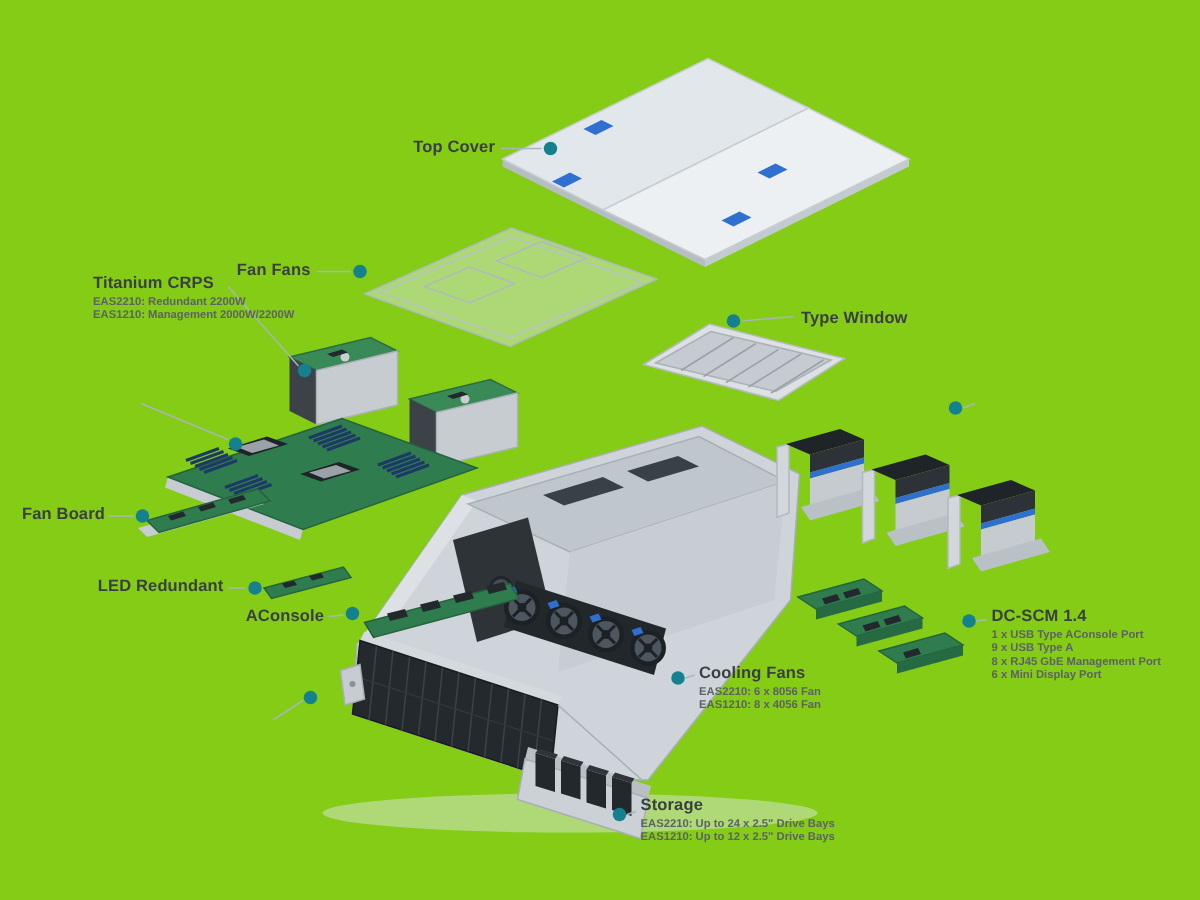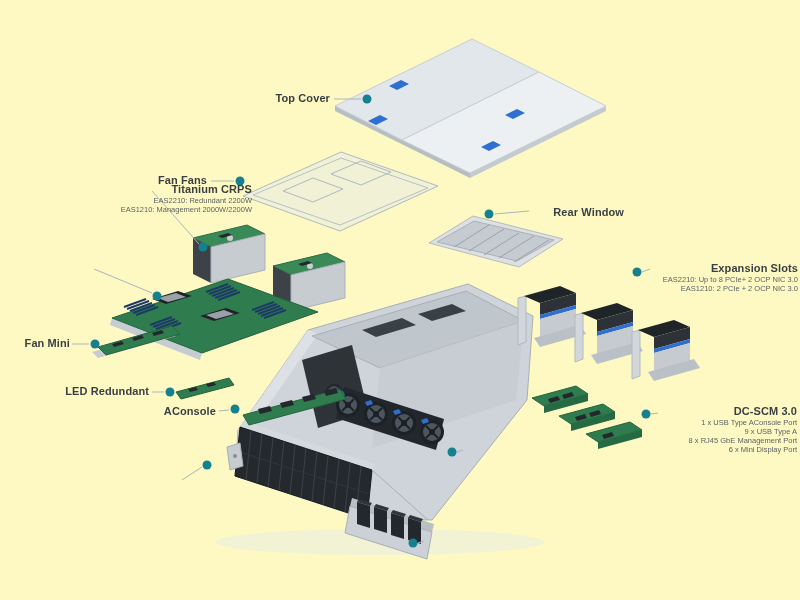--- a/index.html
+++ b/index.html
@@ -4,25 +4,25 @@
 <style>
   :root{
     --accent:#15818f;
     --leader:#a9b6ba;
     --pcb:#2f7d4e;
     --sticker:#2f6fd0;
   }
   *{margin:0;padding:0;box-sizing:border-box;}
   html,body{width:800px;height:600px;}
   body{font-family:"Liberation Sans", sans-serif;background:#ffffff;}
-  .stage{position:relative;width:800px;height:600px;background:#fef9c3;overflow:hidden;}
+  .stage{position:relative;width:800px;height:600px;background:#84cc16;overflow:hidden;}
   .scene{position:absolute;left:0;top:0;}
-  .callout{position:absolute;text-align:right;}
+  .callout{position:absolute;}
   .callout .title{font-size:11px;font-weight:700;color:#3a3f43;line-height:13px;letter-spacing:.1px;white-space:nowrap;}
-  .callout .sub{font-size:7.5px;color:#5c6266;line-height:9px;white-space:nowrap;}
+  .callout .sub{font-size:7.5px;color:#5c6266;line-height:9px;white-space:nowrap;font-weight:bold;}
   .align-right{text-align:right;}
 </style>
 </head>
 <body>
 
 <div class="stage">
 
   <svg class="scene" width="800" height="600" viewBox="0 0 800 600">
 
     <ellipse cx="380" cy="542" rx="165" ry="13" fill="#e4e8ea" opacity="0.45"></ellipse>
@@ -279,45 +279,50 @@
   </div>
 
   <div class="callout" style="left:62px;top:183px;width:190px">
     <div class="title">Titanium CRPS</div>
     <div class="sub">EAS2210: Redundant 2200W</div>
     <div class="sub">EAS1210: Management 2000W/2200W</div>
   </div>
 
 
   <div class="callout align-right" style="left:10px;top:337px;width:60px">
-    <div class="title">Fan Mini</div>
+    <div class="title">Fan Board</div>
   </div>
 
   <div class="callout align-right" style="left:59px;top:385px;width:90px">
     <div class="title">LED Redundant</div>
   </div>
 
   <div class="callout align-right" style="left:146px;top:405px;width:70px">
     <div class="title">AConsole</div>
   </div>
 
 
   <div class="callout" style="left:534px;top:206px;width:90px">
-    <div class="title">Rear Window</div>
-  </div>
-
-  <div class="callout" style="left:652px;top:262px;width:146px">
-    <div class="title">Expansion Slots</div>
-    <div class="sub">EAS2210: Up to 8 PCIe+ 2 OCP NIC 3.0</div>
-    <div class="sub">EAS1210: 2 PCIe + 2 OCP NIC 3.0</div>
-  </div>
+    <div class="title">Type Window</div>
+  </div>
+
 
   <div class="callout" style="left:661px;top:405px;width:136px">
-    <div class="title">DC-SCM 3.0</div>
+    <div class="title">DC-SCM 1.4</div>
     <div class="sub">1 x USB Type AConsole Port</div>
     <div class="sub">9 x USB Type A</div>
     <div class="sub">8 x RJ45 GbE Management Port</div>
     <div class="sub">6 x Mini Display Port</div>
   </div>
 
-
+  <div class="callout" style="left:466px;top:443px;width:130px">
+    <div class="title">Cooling Fans</div>
+    <div class="sub">EAS2210: 6 x 8056 Fan</div>
+    <div class="sub">EAS1210: 8 x 4056 Fan</div>
+  </div>
+
+  <div class="callout" style="left:427px;top:531px;width:160px">
+    <div class="title">Storage</div>
+    <div class="sub">EAS2210: Up to 24 x 2.5" Drive Bays</div>
+    <div class="sub">EAS1210: Up to 12 x 2.5" Drive Bays</div>
+  </div>
 
 </div>
 
 </body></html>

